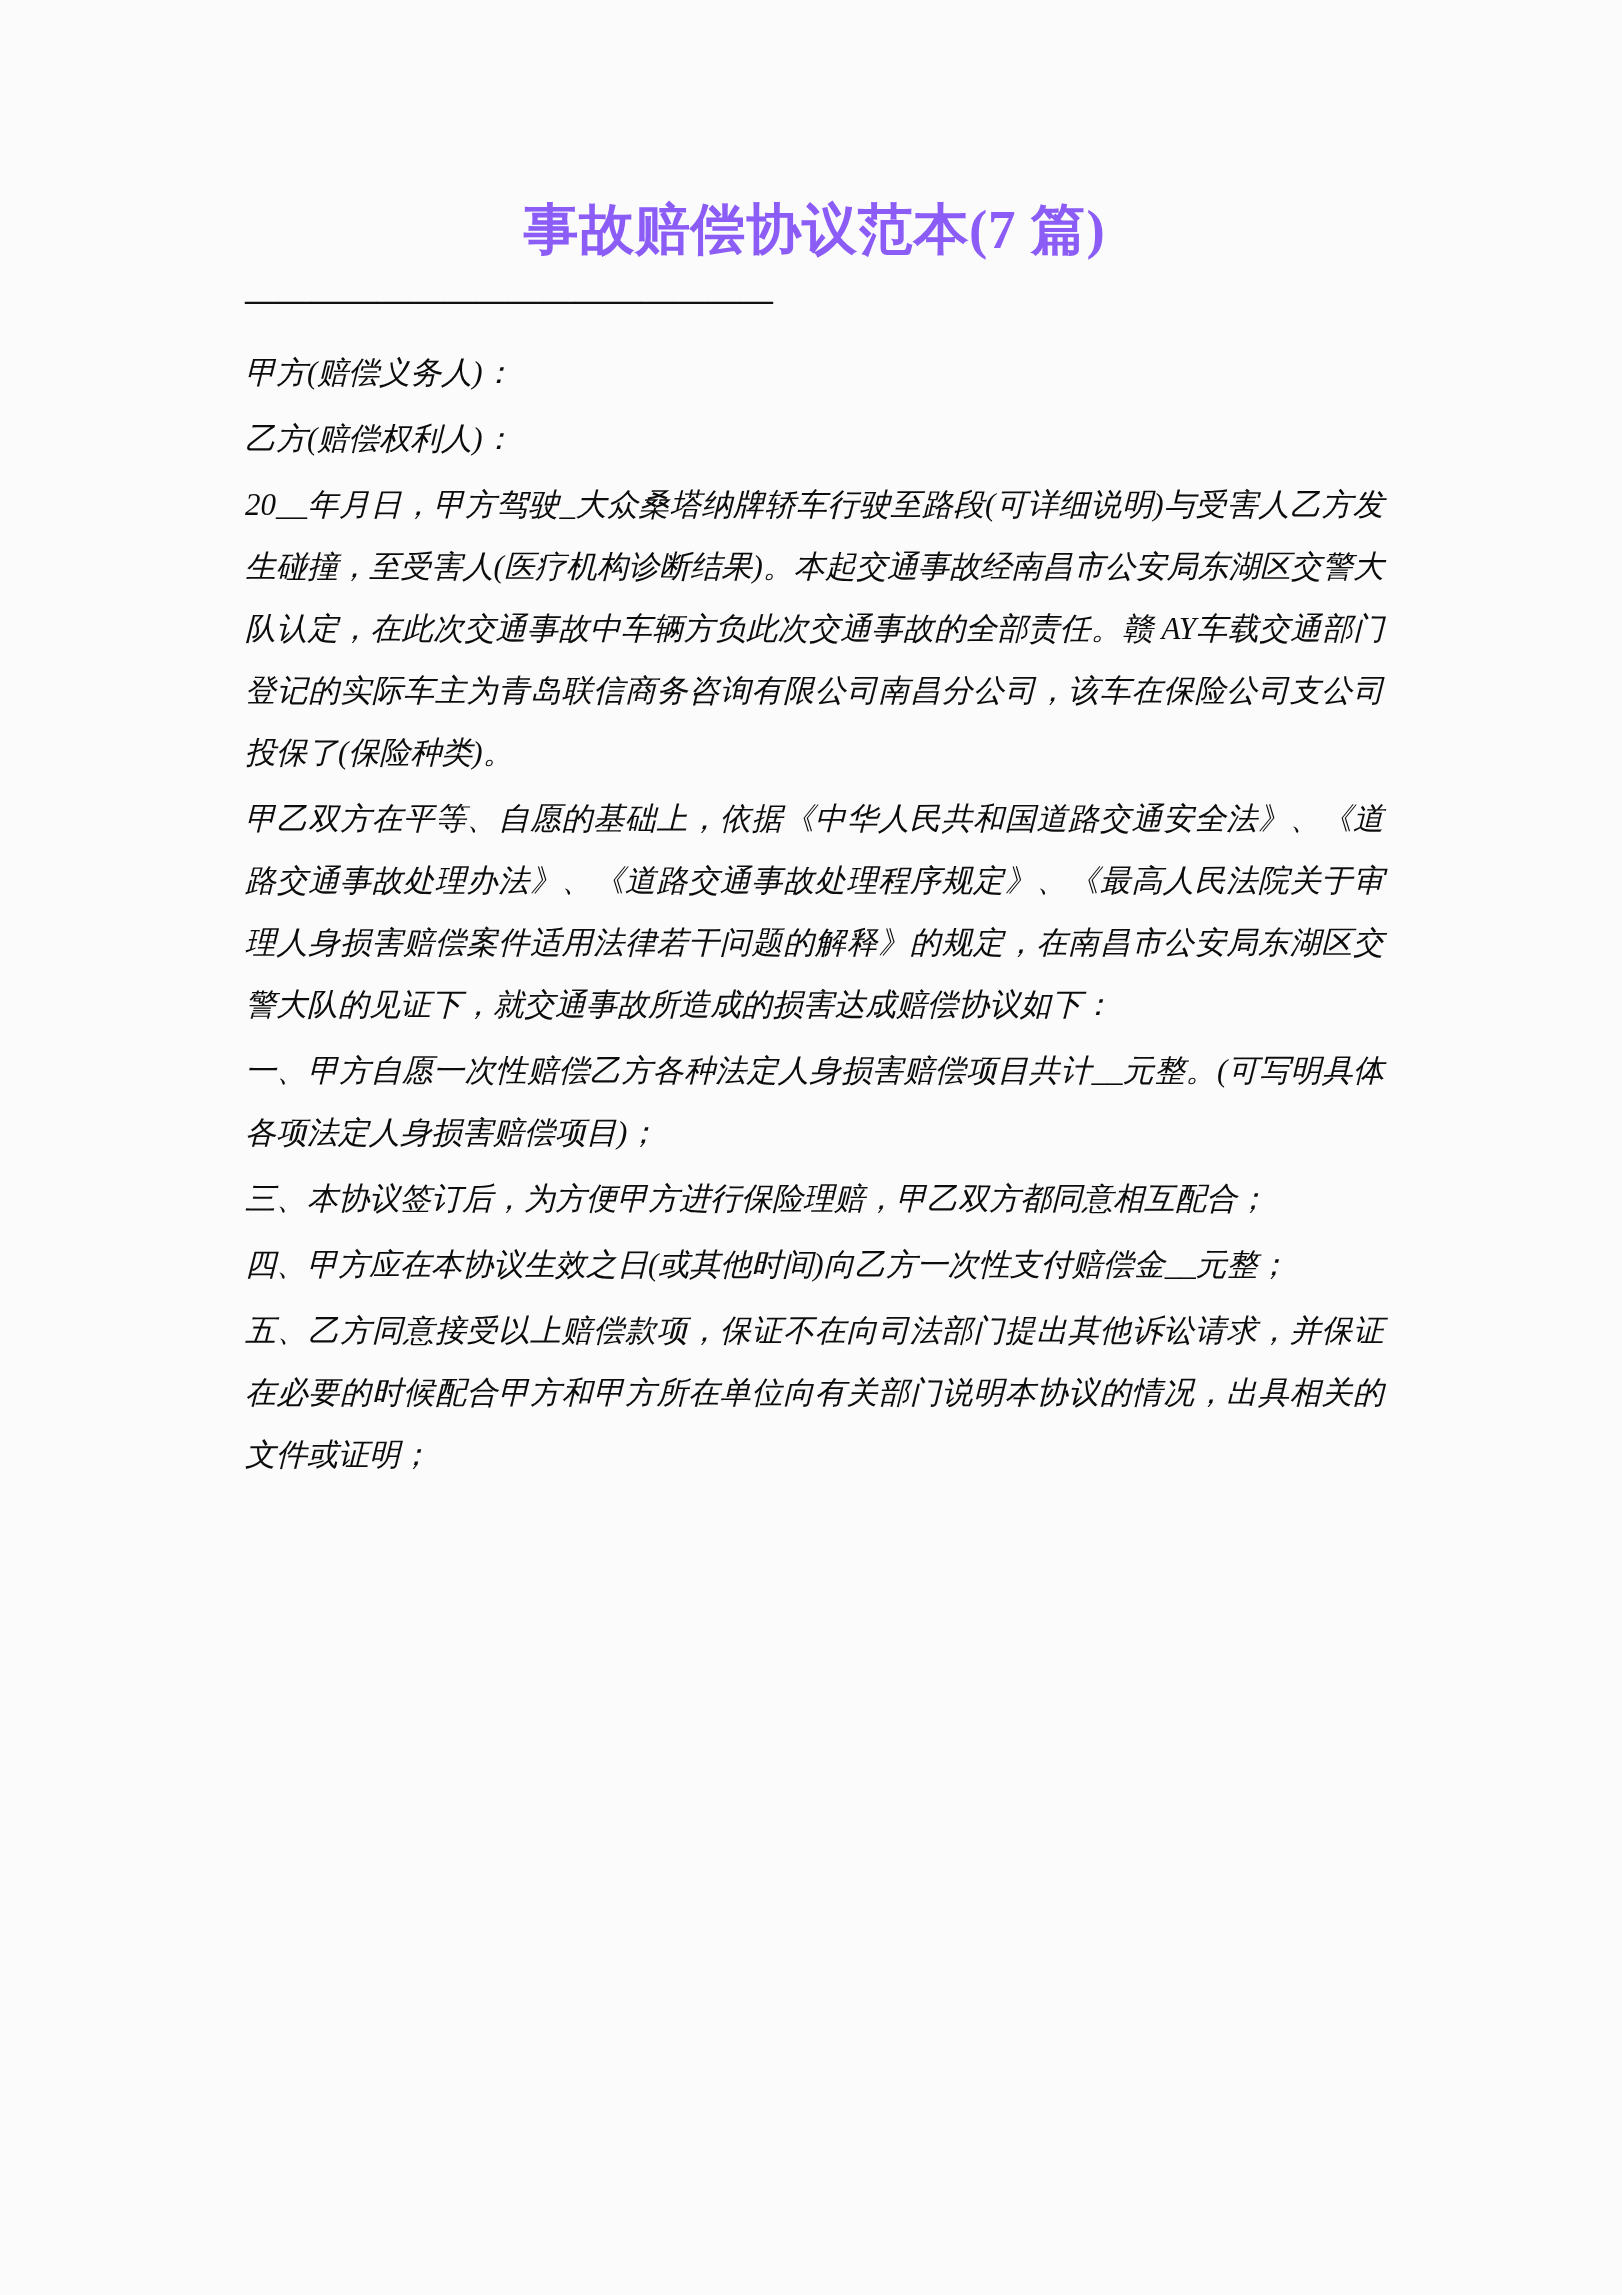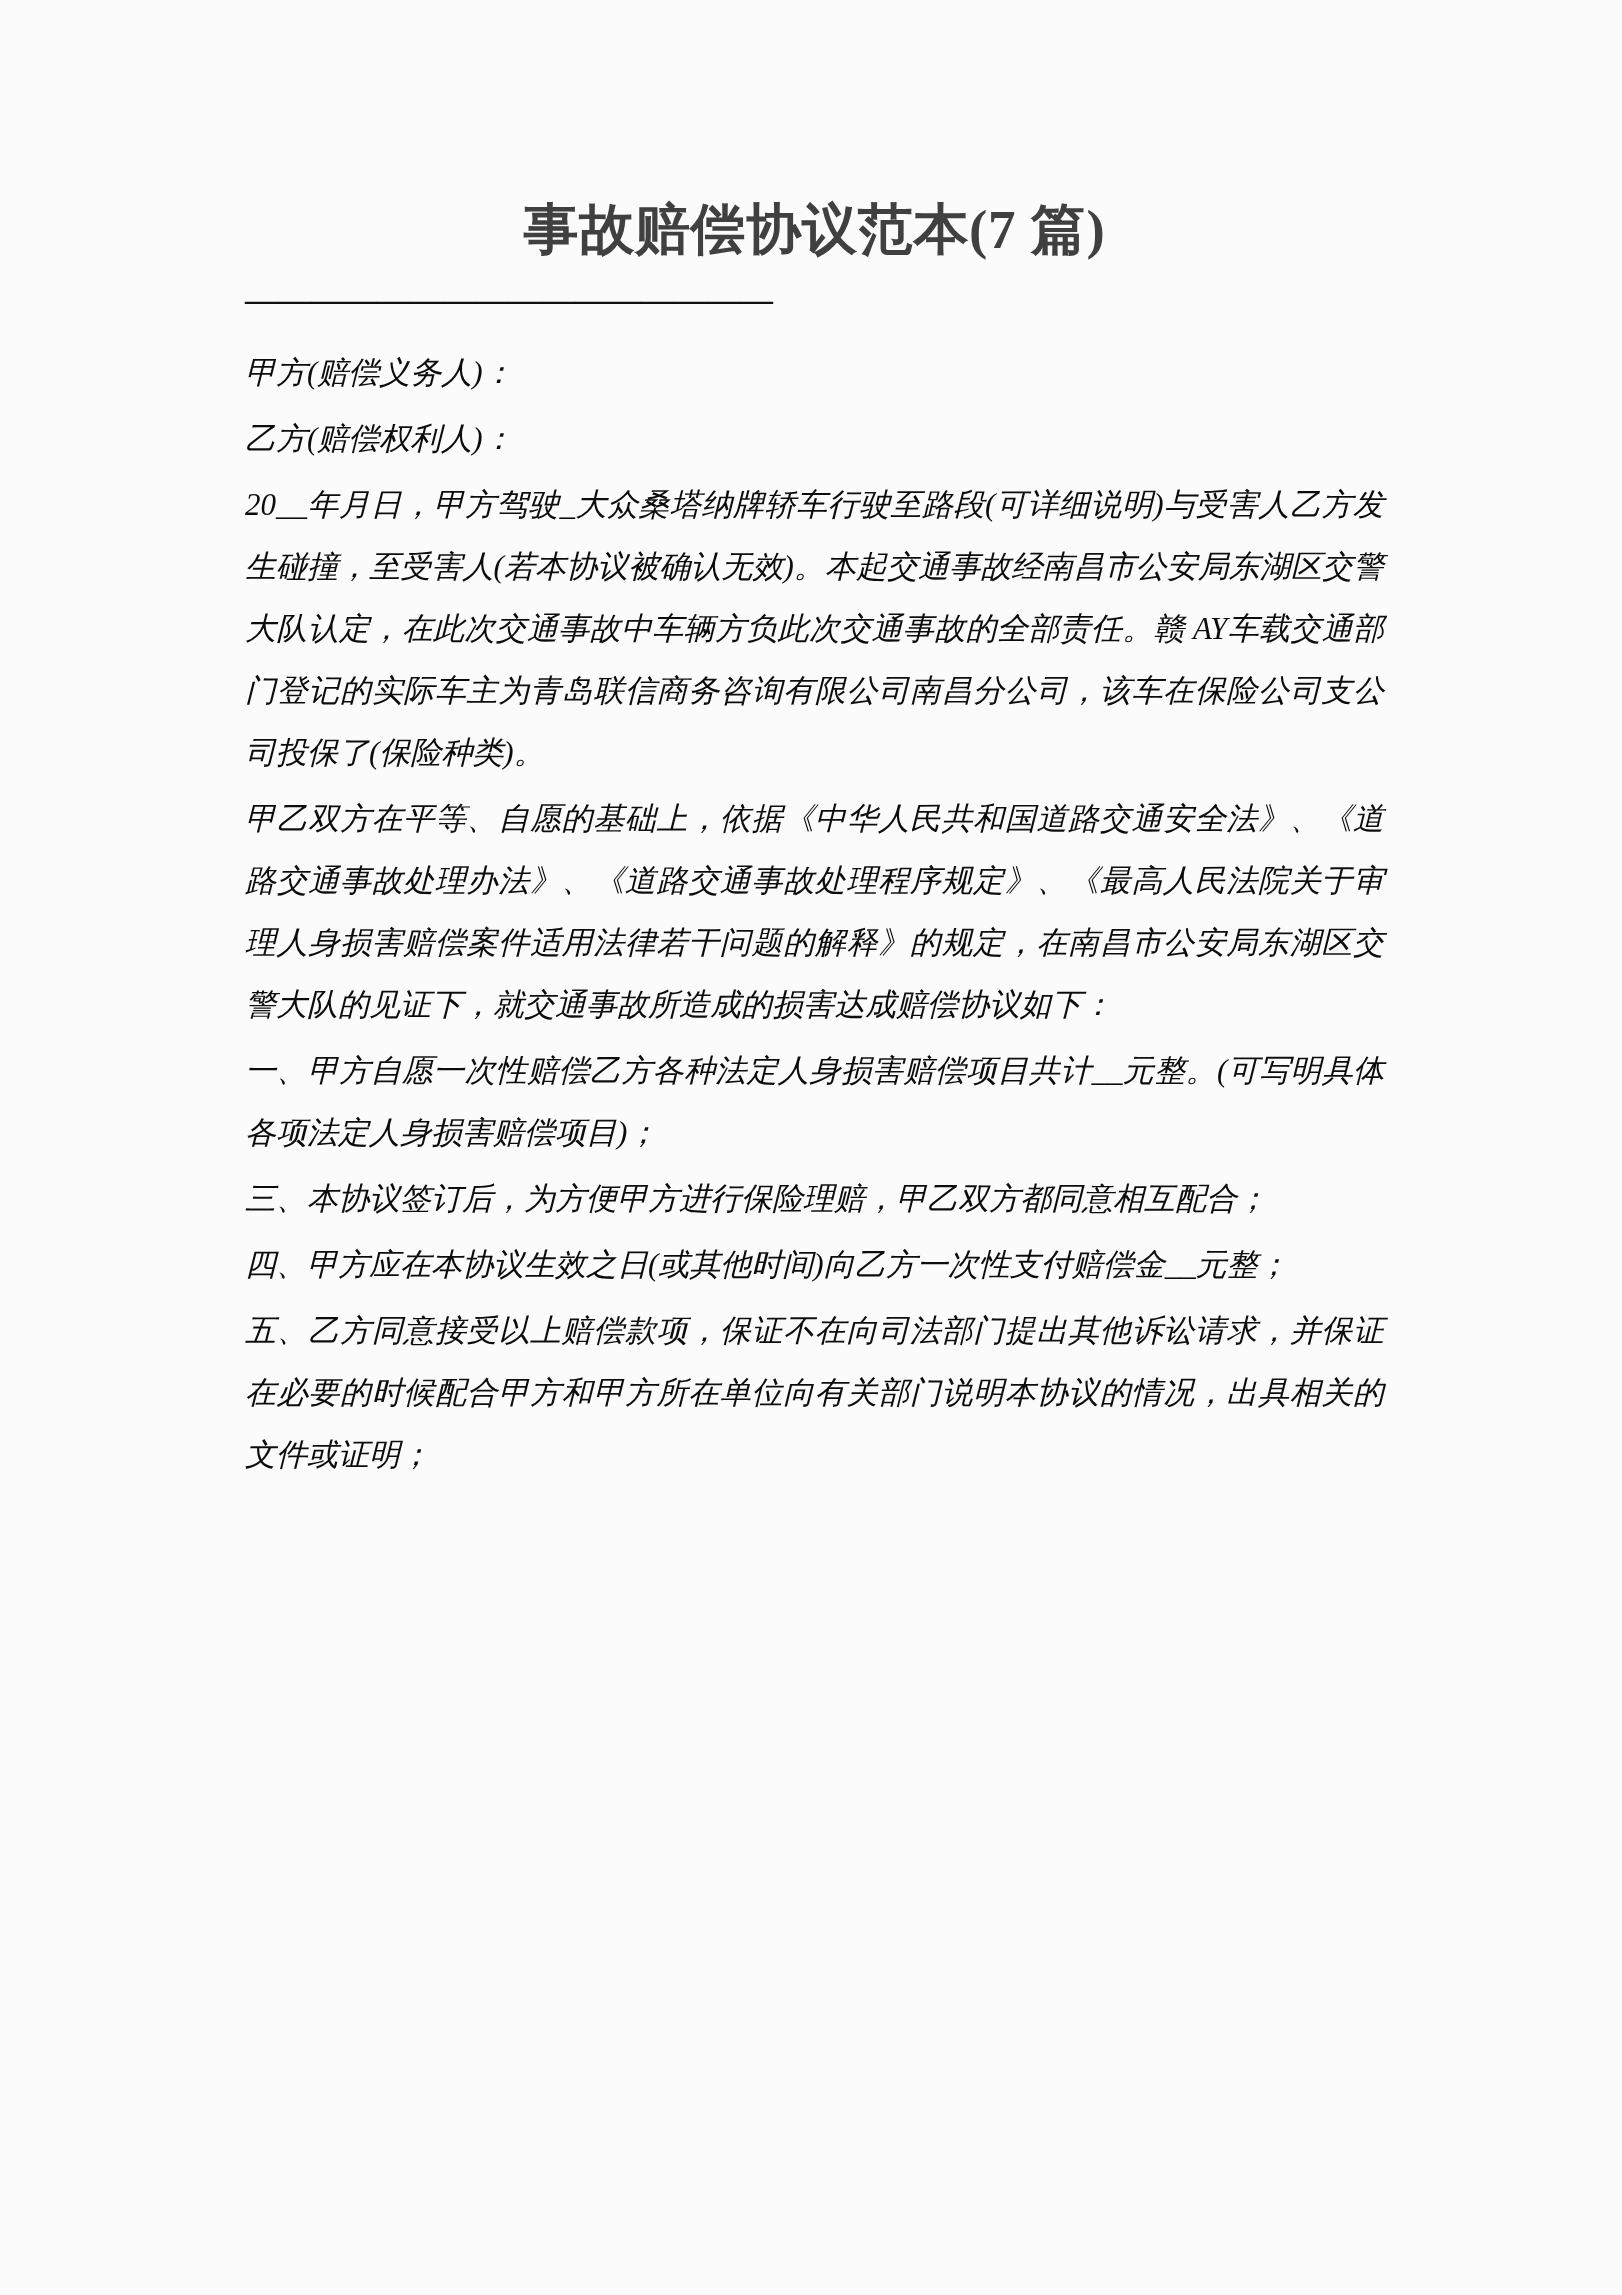--- a/index.html
+++ b/index.html
@@ -26,21 +26,21 @@
     width: 1139px;
   }
   .doc-title {
     margin: 0;
     font-size: 55px;
     font-weight: bold;
     line-height: 71px;
     text-align: center;
     letter-spacing: 0.7px;
     white-space: nowrap;
-    color: #404040;
+    color: #8b5cf6;
   }
   .title-divider {
     margin-top: 15.7px;
     font-size: 33px;
     font-weight: bold;
     line-height: 38px;
     letter-spacing: 0;
     white-space: nowrap;
     color: #111111;
   }
@@ -64,21 +64,21 @@
 <div class="page">
   <div class="content">
 
     <h1 class="doc-title">事故赔偿协议范本(7 篇)</h1>
 
     <div class="title-divider">————————————————</div>
 
     <div class="doc-body">
       <p>甲方(赔偿义务人)：</p>
       <p>乙方(赔偿权利人)：</p>
-      <p>20__年月日，甲方驾驶_大众桑塔纳牌轿车行驶至路段(可详细说明)与受害人乙方发生碰撞，至受害人(若本协议被确认无效)。本起交通事故经南昌市公安局东湖区交警大队认定，在此次交通事故中车辆方负此次交通事故的全部责任。赣 AY车载交通部门登记的实际车主为青岛联信商务咨询有限公司南昌分公司，该车在保险公司支公司投保了(保险种类)。</p>
+      <p>20__年月日，甲方驾驶_大众桑塔纳牌轿车行驶至路段(可详细说明)与受害人乙方发生碰撞，至受害人(医疗机构诊断结果)。本起交通事故经南昌市公安局东湖区交警大队认定，在此次交通事故中车辆方负此次交通事故的全部责任。赣 AY车载交通部门登记的实际车主为青岛联信商务咨询有限公司南昌分公司，该车在保险公司支公司投保了(保险种类)。</p>
       <p>甲乙双方在平等、自愿的基础上，依据《中华人民共和国道路交通安全法》、《道路交通事故处理办法》、《道路交通事故处理程序规定》、《最高人民法院关于审理人身损害赔偿案件适用法律若干问题的解释》的规定，在南昌市公安局东湖区交警大队的见证下，就交通事故所造成的损害达成赔偿协议如下：</p>
       <p>一、甲方自愿一次性赔偿乙方各种法定人身损害赔偿项目共计__元整。(可写明具体各项法定人身损害赔偿项目)；</p>
       <p>三、本协议签订后，为方便甲方进行保险理赔，甲乙双方都同意相互配合；</p>
       <p>四、甲方应在本协议生效之日(或其他时间)向乙方一次性支付赔偿金__元整；</p>
       <p>五、乙方同意接受以上赔偿款项，保证不在向司法部门提出其他诉讼请求，并保证在必要的时候配合甲方和甲方所在单位向有关部门说明本协议的情况，出具相关的文件或证明；</p>
     </div>
 
   </div>
 </div>
 

